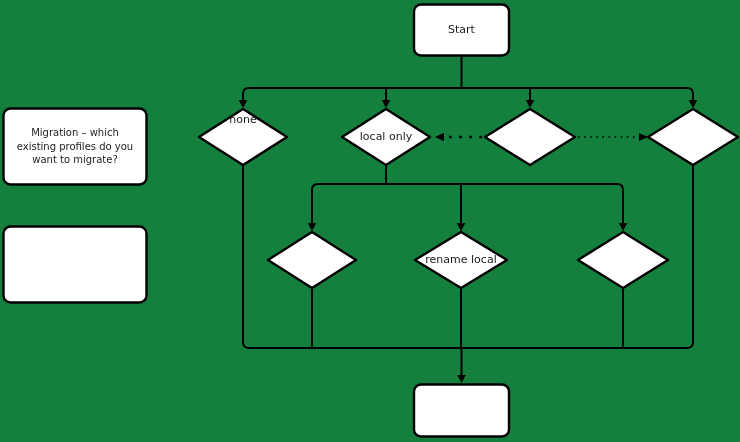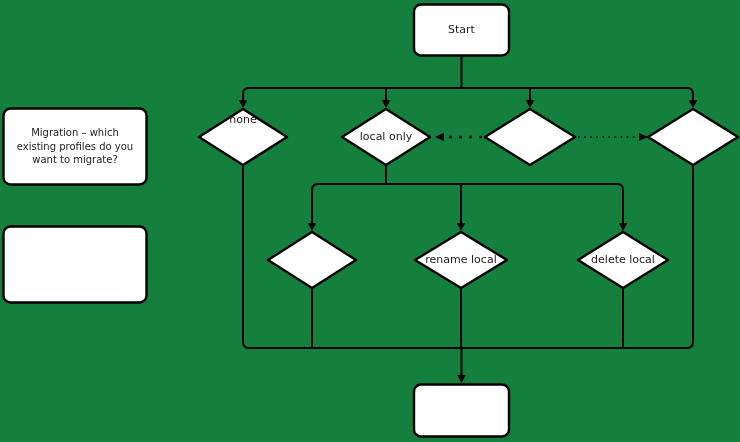--- a/index.html
+++ b/index.html
@@ -88,16 +88,15 @@
 
   <div class="label" style="left:199px; top:92px; width:88px; height:56px;">none</div>
 
   <div class="label" style="left:342px; top:109px; width:88px; height:56px;">local only</div>
 
 
 
 
   <div class="label" style="left:415px; top:232px; width:92px; height:56px;">rename local</div>
 
-  <div class="label" style="left:578px; top:232px; width:90px; height:56px;">delete local</div>
 
 
 </div>
 
 </body></html>

